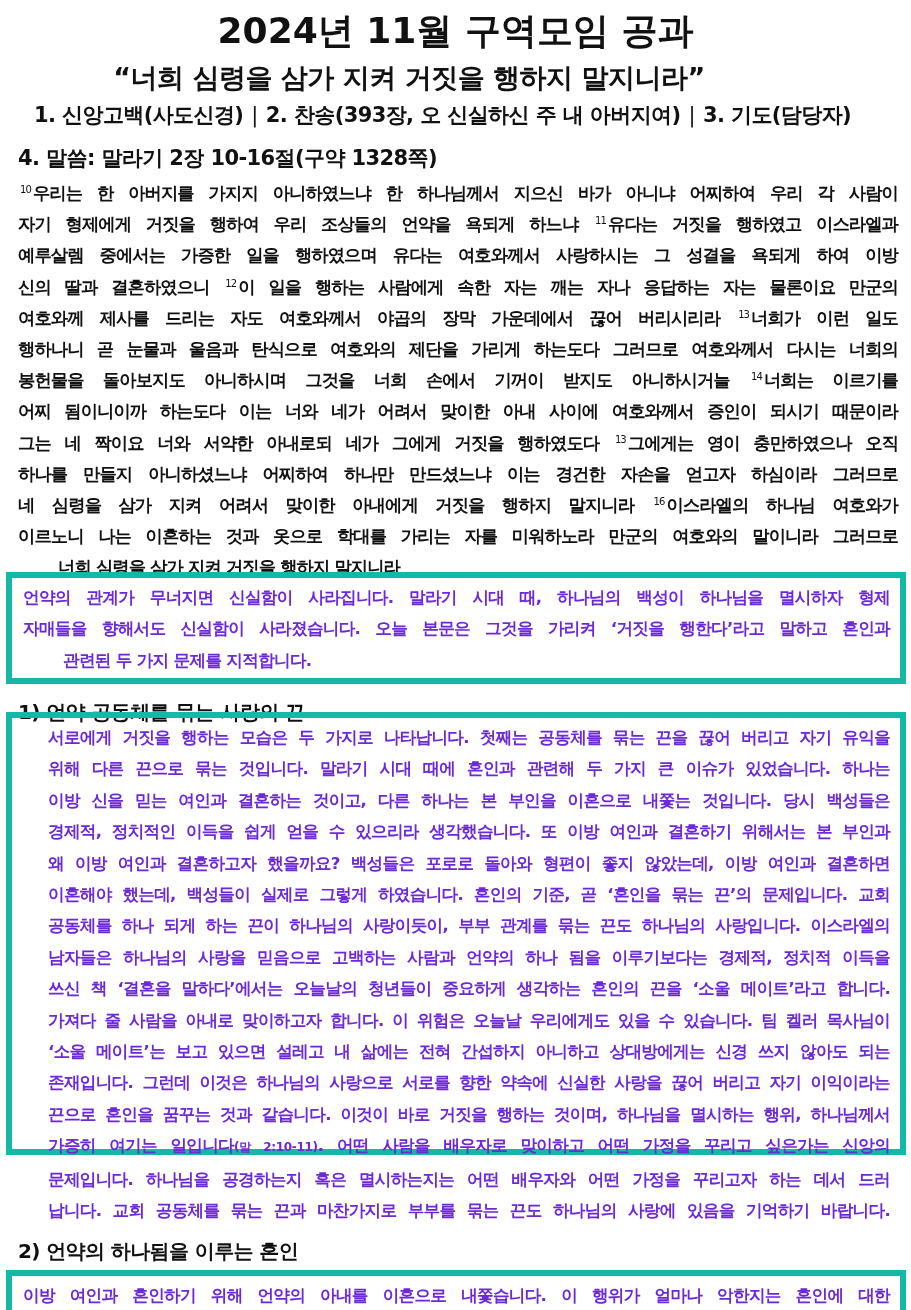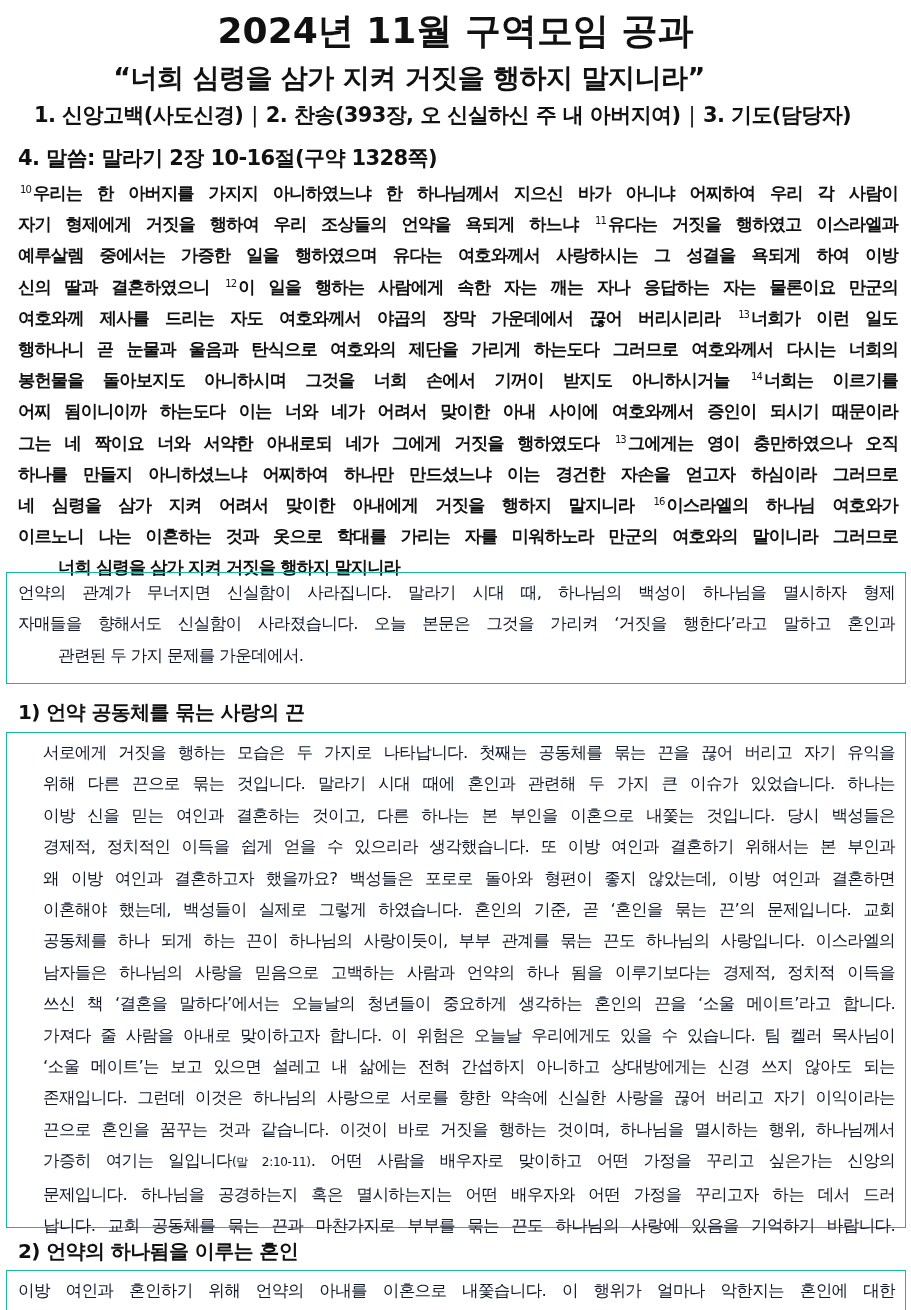--- a/index.html
+++ b/index.html
@@ -37,36 +37,36 @@
     position: absolute; left: 18px; top: 178px; width: 880px;
     font-size: 17.3px; font-weight: bold; line-height: 31.2px;
     text-align: justify; letter-spacing: -0.9px;
   }
   .scripture sup {
     font-size: 10px; font-weight: normal; vertical-align: 6px;
     line-height: 0; margin: 0 2px;
   }
   .box {
     position: absolute; left: 6px; width: 900px;
-    border: 1px solid #14b8a6; box-sizing: border-box;
+    border: 6px solid #14b8a6; box-sizing: border-box;
     padding: 4px 10px 0 11px;
     font-size: 16.6px; line-height: 31.4px;
     text-align: justify; letter-spacing: -0.7px;
-    font-weight: normal; color: #0f172a;
+    font-weight: bold; color: #6d28d9;
   }
   .box .ref-small { font-size: 12px; letter-spacing: -0.3px; }
   .intro-box { top: 572px; height: 112px; }
   .section-heading {
     position: absolute; left: 18px;
     font-size: 20px; font-weight: bold; line-height: 30px;
     letter-spacing: -0.6px; white-space: nowrap;
   }
   .h1 { top: 697px; }
   .h2 { top: 1236px; text-align: right; }
-  .body-box-1 { top: 732px; height: 496px; padding-left: 36px; }
+  .body-box-1 { top: 712px; height: 443px; padding-left: 36px; }
   .body-box-2 { top: 1270px; height: 60px; }
   .line { display: block; white-space: nowrap; text-align: justify; text-align-last: justify; }
   .line.last { text-align-last: left; margin-left: 40px; }
 </style>
 </head>
 <body>
 
 <div class="page">
 
   <div class="title">2024년 11월 구역모임 공과</div>
@@ -90,21 +90,21 @@
       <span class="line"><span>그는 네 짝이요 너와 서약한 아내로되 네가 그에게 거짓을 행하였도다 </span><sup>13</sup><span>그에게는 영이 충만하였으나 오직</span></span>
       <span class="line"><span>하나를 만들지 아니하셨느냐 어찌하여 하나만 만드셨느냐 이는 경건한 자손을 얻고자 하심이라 그러므로</span></span>
       <span class="line"><span>네 심령을 삼가 지켜 어려서 맞이한 아내에게 거짓을 행하지 말지니라 </span><sup>16</sup><span>이스라엘의 하나님 여호와가</span></span>
       <span class="line"><span>이르노니 나는 이혼하는 것과 옷으로 학대를 가리는 자를 미워하노라 만군의 여호와의 말이니라 그러므로</span></span>
       <span class="line last"><span>너희 심령을 삼가 지켜 거짓을 행하지 말지니라</span></span>
     </div>
 
   <div class="box intro-box" id="intro">
       <span class="line">언약의 관계가 무너지면 신실함이 사라집니다. 말라기 시대 때, 하나님의 백성이 하나님을 멸시하자 형제</span>
       <span class="line">자매들을 향해서도 신실함이 사라졌습니다. 오늘 본문은 그것을 가리켜 ‘거짓을 행한다’라고 말하고 혼인과</span>
-      <span class="line last">관련된 두 가지 문제를 가운데에서.</span>
+      <span class="line last">관련된 두 가지 문제를 지적합니다.</span>
     </div>
 
   <div class="section-heading h1">1) 언약 공동체를 묶는 사랑의 끈</div>
   <div class="box body-box-1" id="sec0">
       <span class="line">서로에게 거짓을 행하는 모습은 두 가지로 나타납니다. 첫째는 공동체를 묶는 끈을 끊어 버리고 자기 유익을</span>
       <span class="line">위해 다른 끈으로 묶는 것입니다. 말라기 시대 때에 혼인과 관련해 두 가지 큰 이슈가 있었습니다. 하나는</span>
       <span class="line">이방 신을 믿는 여인과 결혼하는 것이고, 다른 하나는 본 부인을 이혼으로 내쫓는 것입니다. 당시 백성들은</span>
       <span class="line">경제적, 정치적인 이득을 쉽게 얻을 수 있으리라 생각했습니다.  또 이방 여인과 결혼하기 위해서는 본 부인과</span>
       <span class="line">왜 이방 여인과 결혼하고자 했을까요? 백성들은 포로로 돌아와 형편이 좋지 않았는데, 이방 여인과 결혼하면</span>
       <span class="line">이혼해야 했는데, 백성들이 실제로 그렇게 하였습니다. 혼인의 기준, 곧 ‘혼인을 묶는 끈’의 문제입니다. 교회</span>

